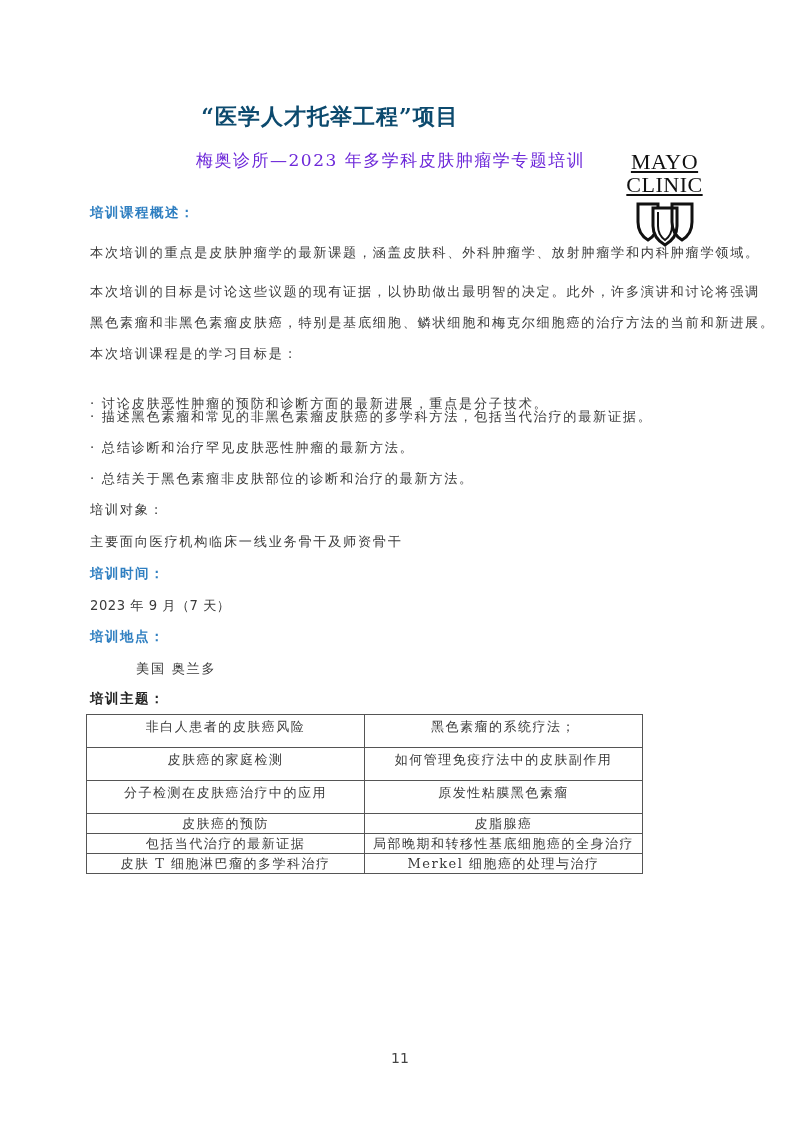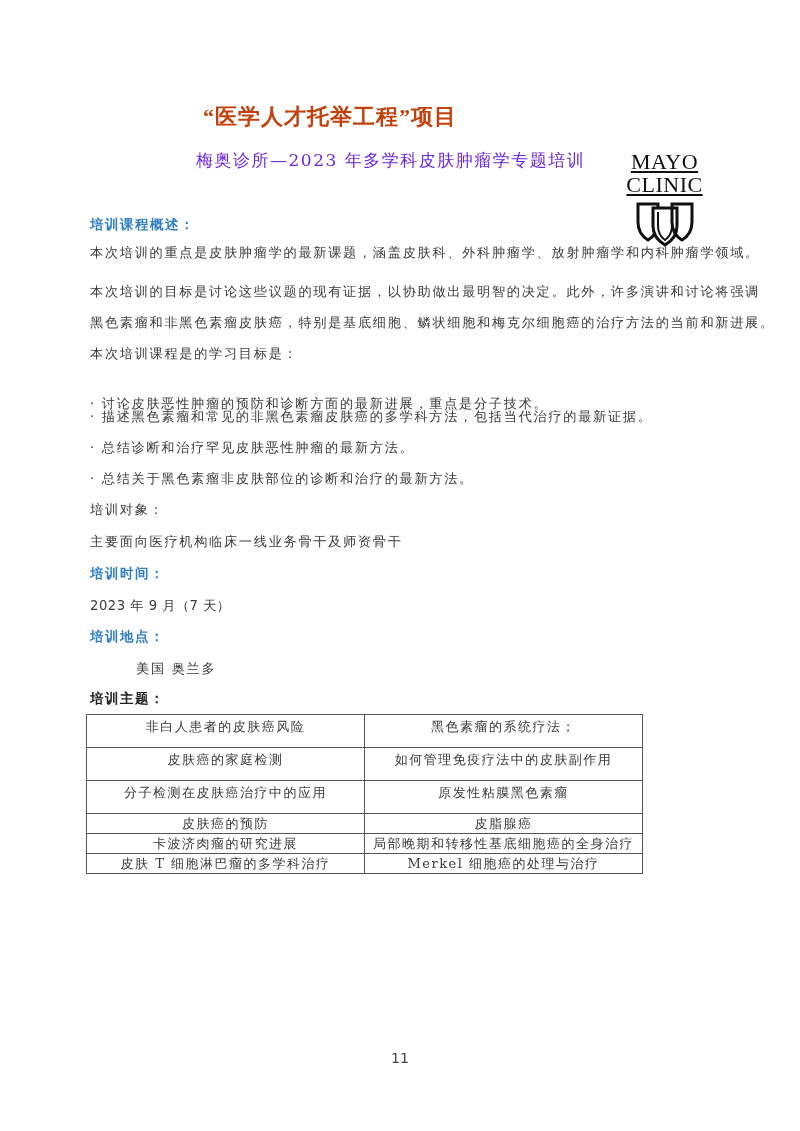--- a/index.html
+++ b/index.html
@@ -21,23 +21,22 @@
       width: 800px; height: 1131px;
     }
     .title {
       position: absolute;
       top: 102px;
       left: 0;
       width: 660px;
       text-align: center;
       font-size: 22px;
       font-weight: bold;
-      color: #c2410c;
+      color: #0c4a6e;
       letter-spacing: 1px;
-      font-family: Liberation Serif, serif;
     }
     .subtitle {
       position: absolute;
       top: 149px;
       left: 160px;
       font-size: 17px;
       color: #6d28d9;
       letter-spacing: 1.5px;
       margin-left: 36px;
     }
@@ -126,21 +125,21 @@
     <div class="line">MAYO</div>
     <div class="line">CLINIC</div>
     <svg width="62" height="48" viewBox="0 0 62 48">
       <path d="M4 4 H24 V22 Q24 34 14 40 Q4 34 4 22 Z" fill="none" stroke="#111" stroke-width="3"></path>
       <path d="M19 8 H43 V26 Q43 38 31 45 Q19 38 19 26 Z" fill="#fff" stroke="#111" stroke-width="3"></path>
       <path d="M38 4 H58 V22 Q58 34 48 40 Q38 34 38 22 Z" fill="none" stroke="#111" stroke-width="3"></path>
       <path d="M24 12 V26 Q24 35 31 40 Q38 35 38 26 V12" fill="none" stroke="#111" stroke-width="2"></path>
     </svg>
   </div>
 
-  <div class="heading-blue" style="top:216px;text-align:right;">培训课程概述：</div>
+  <div class="heading-blue" style="top:204px;text-align:right;">培训课程概述：</div>
   <div class="para" style="top:244px;">本次培训的重点是皮肤肿瘤学的最新课题，涵盖皮肤科、外科肿瘤学、放射肿瘤学和内科肿瘤学领域。</div>
   <div class="para" style="top:314px;">黑色素瘤和非黑色素瘤皮肤癌，特别是基底细胞、鳞状细胞和梅克尔细胞癌的治疗方法的当前和新进展。</div>
   <div class="para" style="top:283px;">本次培训的目标是讨论这些议题的现有证据，以协助做出最明智的决定。此外，许多演讲和讨论将强调</div>
   <div class="para" style="top:345px;">本次培训课程是的学习目标是：</div>
 
   <div class="para" style="top:395px;">· 讨论皮肤恶性肿瘤的预防和诊断方面的最新进展，重点是分子技术。</div>
   <div class="para" style="top:408px;">· 描述黑色素瘤和常见的非黑色素瘤皮肤癌的多学科方法，包括当代治疗的最新证据。</div>
   <div class="para" style="top:439px;">· 总结诊断和治疗罕见皮肤恶性肿瘤的最新方法。</div>
   <div class="para" style="top:470px;">· 总结关于黑色素瘤非皮肤部位的诊断和治疗的最新方法。</div>
 
@@ -167,21 +166,21 @@
       </tr>
       <tr class="tall">
         <td>分子检测在皮肤癌治疗中的应用</td>
         <td>原发性粘膜黑色素瘤</td>
       </tr>
       <tr class="short">
         <td>皮肤癌的预防</td>
         <td>皮脂腺癌</td>
       </tr>
       <tr class="short">
-        <td>卡波济肉瘤的研究进展</td>
+        <td>包括当代治疗的最新证据</td>
         <td>局部晚期和转移性基底细胞癌的全身治疗</td>
       </tr>
       <tr class="short">
         <td>皮肤 T 细胞淋巴瘤的多学科治疗</td>
         <td>Merkel 细胞癌的处理与治疗</td>
       </tr>
     </tbody>
   </table>
 
   <div class="page-num">11</div>

